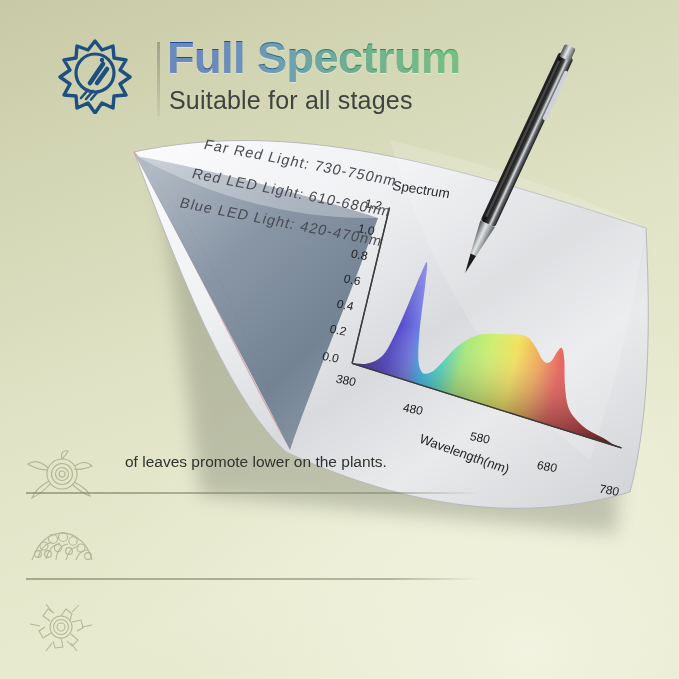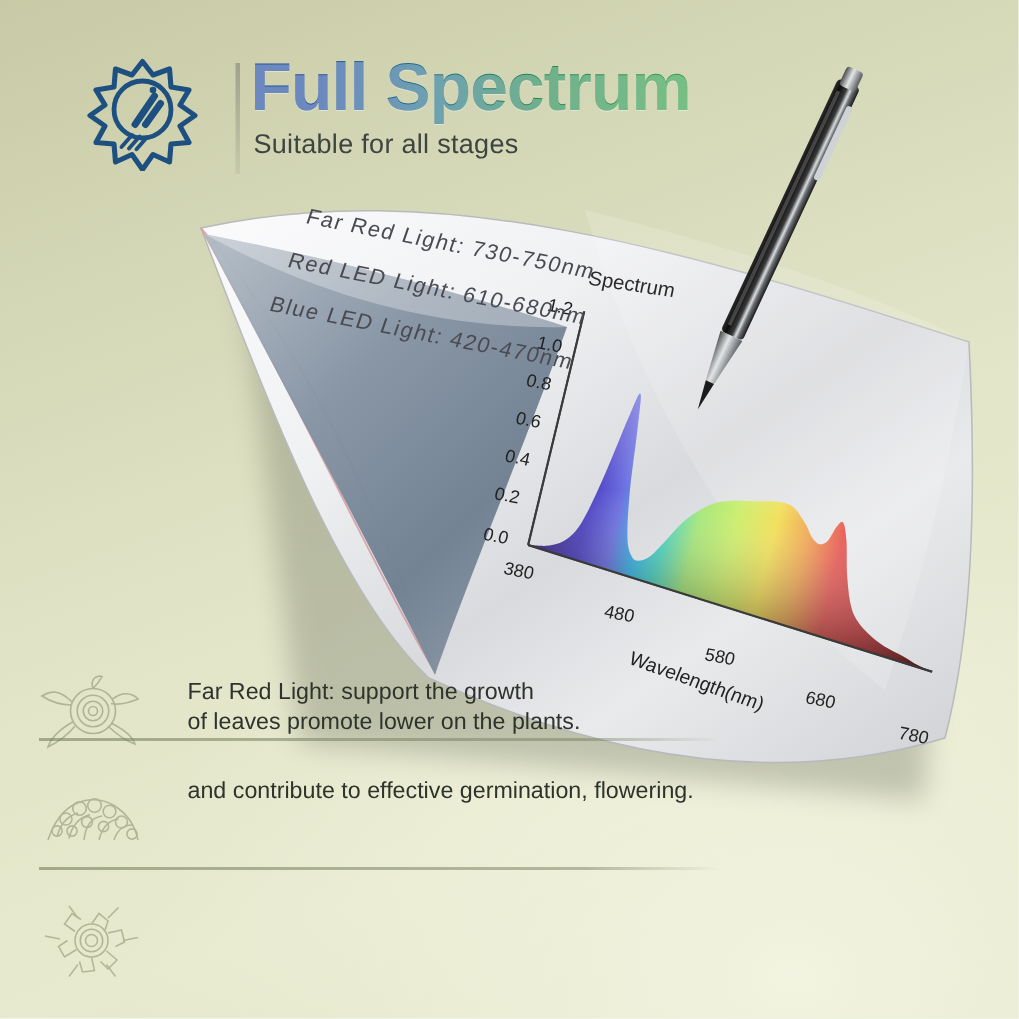--- a/index.html
+++ b/index.html
@@ -20,21 +20,21 @@
   #page-title{
     position:absolute;left:110px;top:-4px;
     font-size:45px;font-weight:bold;letter-spacing:-0.5px;
     background:linear-gradient(90deg,#1d4b9c 0%,#1d4b9c 16%,#1f6f86 42%,#23864f 66%,#2f9d44 100%);
     -webkit-background-clip:text;background-clip:text;color:transparent;
     text-shadow:0 1px 0 rgba(255,255,255,.35);
     white-space:nowrap;
   }
   #page-subtitle{
     position:absolute;left:112px;top:50px;
-    font-size:18px;color:#3e4440;white-space:nowrap;letter-spacing:.2px;
+    font-size:25px;color:#3e4440;white-space:nowrap;letter-spacing:.2px;
   }
 
   
   #paper-wrap{position:absolute;left:90px;top:100px;width:580px;height:470px;}
   #paper-shadow{position:absolute;inset:0;filter:blur(9px);opacity:.30;}
   #paper-shadow .sh{
     position:absolute;left:24px;top:26px;width:540px;height:420px;background:#5c6150;
     clip-path:polygon(8% 8%, 96% 27%, 93% 97%, 16% 88%);
   }
 
@@ -210,21 +210,20 @@
             <circle cx="40" cy="26" r="3"></circle>
           <path d="M26 20 C18 12, 12 12, 6 16 C12 20, 18 22, 26 22"></path>
           <path d="M27 33 C18 38, 12 44, 10 50 C18 46, 24 41, 28 36"></path>
           <path d="M53 18 C60 13, 66 14, 70 18 C63 21, 57 22, 52 21"></path>
           <path d="M52 34 C60 38, 66 42, 68 48 C60 45, 54 40, 50 36"></path>
           <path d="M40 11 C38 5, 42 2, 46 3 C44 7, 42 9, 40 11"></path>
         </g>
       </svg>
     </div>
     <div class="b-text">
-      <div>Far Red Light: support the growth</div>
       <div>of leaves promote lower on the plants.</div>
     </div>
   </div>
   <div class="divider" id="divider-0"></div>
 
   <div class="bullet" id="bullet-1">
     <div class="b-icon">
       <svg viewBox="0 0 78 54" width="78" height="54">
         <g fill="none" stroke="#8c9470" stroke-width="1.05">
           <path d="M10 46 C14 34, 20 26, 28 22 C36 18, 46 18, 54 23 C62 28, 68 36, 70 46"></path>
@@ -240,21 +239,20 @@
           <circle cx="59" cy="34" r="4"></circle>
             <circle cx="16" cy="40" r="3.4"></circle>
           <circle cx="66" cy="42" r="3.4"></circle>
             <circle cx="36" cy="34" r="3.6"></circle>
           <circle cx="47" cy="37" r="3.4"></circle>
             <circle cx="26" cy="40" r="3.4"></circle>
         </g>
       </svg>
     </div>
     <div class="b-text">
-      <div>and contribute to effective germination, flowering.</div>
     </div>
   </div>
   <div class="divider" id="divider-1"></div>
 
   <div class="bullet" id="bullet-2">
     <div class="b-icon">
       <svg viewBox="0 0 78 54" width="78" height="54">
         <g fill="none" stroke="#8c9470" stroke-width="1.05">
           <circle cx="39" cy="27" r="4"></circle>
             <circle cx="39" cy="27" r="7.5"></circle>

